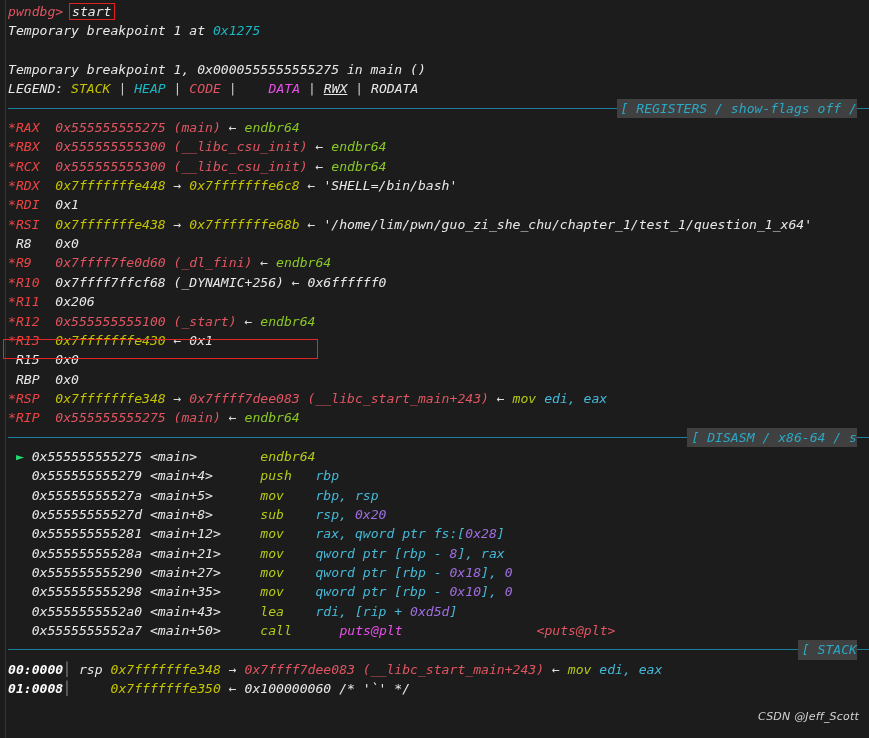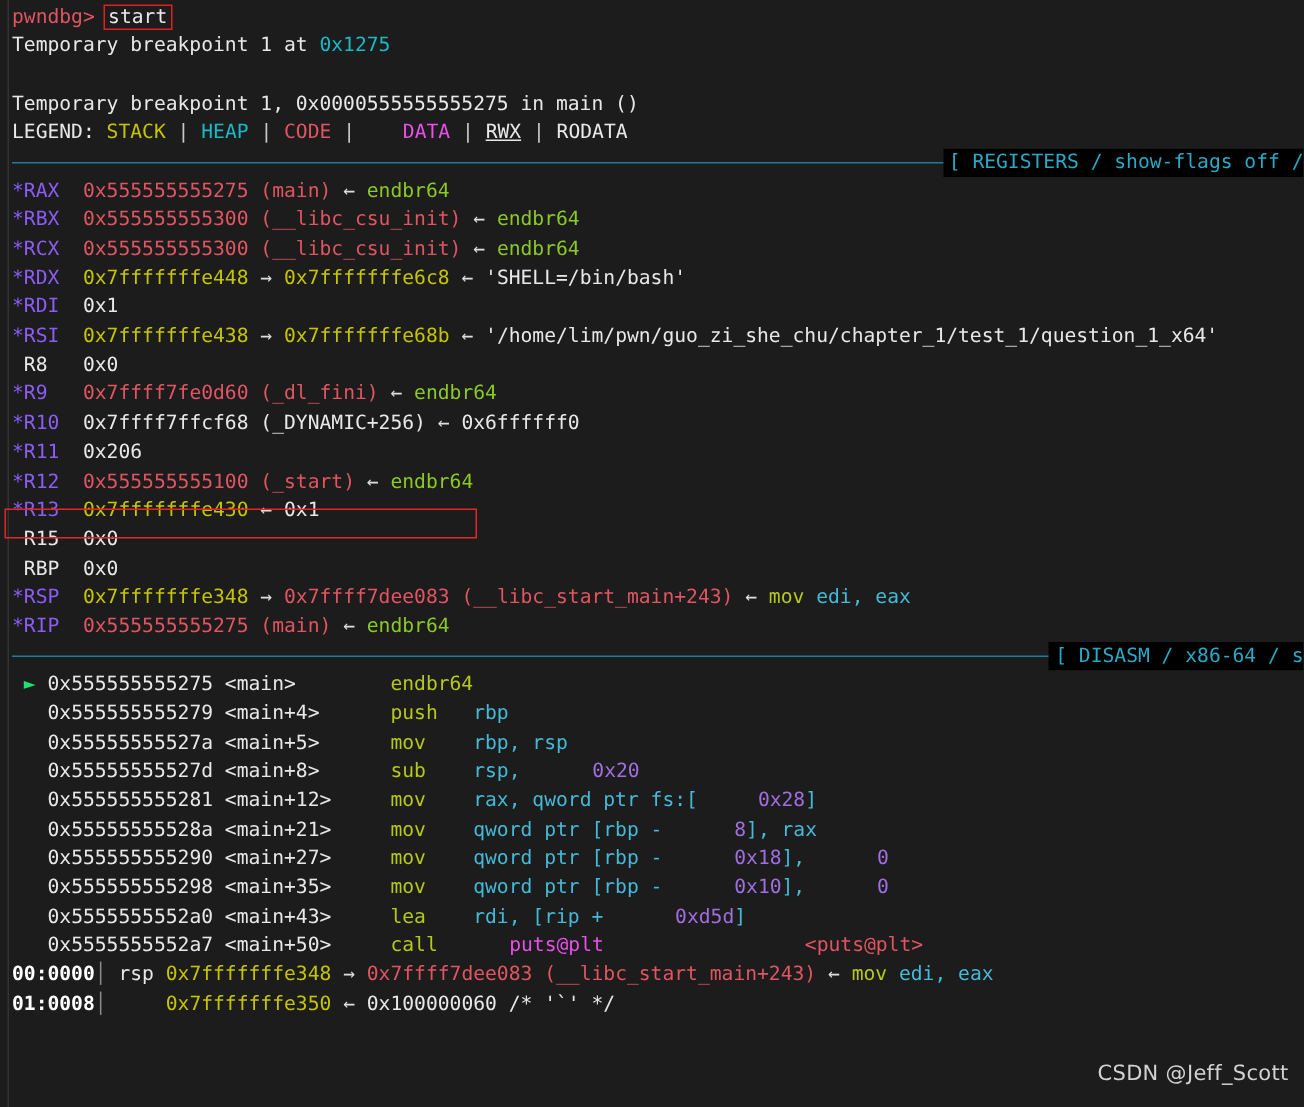--- a/index.html
+++ b/index.html
@@ -19,20 +19,21 @@
     -webkit-font-smoothing: antialiased;
   }
   #terminal {
     position: relative;
     width: 869px;
     height: 738px;
     background: #1c1c1c;
     box-sizing: border-box;
     padding: 2px 0 0 0;
     overflow: hidden;
+    font-style: italic;
   }
   
   .gutter {
     position: absolute;
     left: 0;
     top: 0;
     width: 5px;
     height: 738px;
     background: #1c1c1c;
     border-right: 1px solid #333;
@@ -45,29 +46,29 @@
   }
   .ln {
     white-space: pre;
     height: 19.35px;
     overflow: hidden;
   }
   
   .c-white   { color: #e8e8e8; }
   .c-dim     { color: #c8c8c8; }
   .c-code    { color: #e05561; }            
-  .c-reg     { color: #8b5cf6; text-align: right; }            
+  .c-reg     { color: #ef4444; text-align: right; }            
   .c-stack   { color: #c4c400; }            
   .c-heap    { color: #19b9c6; text-align: right; }
   .c-data    { color: #e94fe9; margin-left: 24px; }
   .c-rodata  { color: #e8e8e8; }
   .c-green   { color: #8ac926; }            
   .c-mnem    { color: #b5c918; }            
   .c-operand { color: #45b9d8; }            
-  .c-num     { color: #a06ee0; margin-left: 40px; }            
+  .c-num     { color: #a06ee0; }            
   .c-arrow   { color: #dddddd; }
   .c-brightgreen { color: #20e070; }
   .c-prompt  { color: #e05561; }
 
   
   .banner {
     white-space: pre;
     height: 19.35px;
     position: relative;
     overflow: hidden;
@@ -76,23 +77,23 @@
     display: inline-block;
     position: absolute;
     left: 0;
     right: 0;
     top: 9px;
     height: 1px;
     background: #1d7e9c;
   }
   .banner .btxt {
     position: absolute;
-    right: 0;
+    right: 12px;
     top: 0;
-    background: #000000;
+    background: #404040;
     padding-left: 4px;
     color: #2aa8c4;
     white-space: pre;
   }
 
   
   .cmdbox {
     border: 1px solid #e02020;
     padding: 0 2px;
     margin: 0 -2px;
@@ -115,21 +116,21 @@
   }
   .stack-bar {
     color: #8a8a8a;
   }
   .watermark {
     position: absolute;
     right: 10px;
     top: 707px;
     color: #d2d2d2;
     font-family: "DejaVu Sans", "Liberation Sans", sans-serif;
-    font-size: 14px;
+    font-size: 11px;
     letter-spacing: .2px;
     z-index: 8;
   }
   u.rwx { text-decoration: underline; }
 </style>
 </head>
 <body>
 
 <div id="terminal">
   <div class="gutter"></div>
@@ -181,20 +182,24 @@
         <div class="ln"><span class="c-white">   </span><span class="c-white">0x55555555527a </span><span class="c-white">&lt;main+5&gt;      </span><span class="c-mnem">mov    </span><span class="c-operand">rbp, rsp</span></div>
         <div class="ln"><span class="c-white">   </span><span class="c-white">0x55555555527d </span><span class="c-white">&lt;main+8&gt;      </span><span class="c-mnem">sub    </span><span class="c-operand">rsp, </span><span class="c-num">0x20</span></div>
         <div class="ln"><span class="c-white">   </span><span class="c-white">0x555555555281 </span><span class="c-white">&lt;main+12&gt;     </span><span class="c-mnem">mov    </span><span class="c-operand">rax, qword ptr fs:[</span><span class="c-num">0x28</span><span class="c-operand">]</span></div>
         <div class="ln"><span class="c-white">   </span><span class="c-white">0x55555555528a </span><span class="c-white">&lt;main+21&gt;     </span><span class="c-mnem">mov    </span><span class="c-operand">qword ptr [rbp - </span><span class="c-num">8</span><span class="c-operand">], rax</span></div>
         <div class="ln"><span class="c-white">   </span><span class="c-white">0x555555555290 </span><span class="c-white">&lt;main+27&gt;     </span><span class="c-mnem">mov    </span><span class="c-operand">qword ptr [rbp - </span><span class="c-num">0x18</span><span class="c-operand">], </span><span class="c-num">0</span></div>
         <div class="ln"><span class="c-white">   </span><span class="c-white">0x555555555298 </span><span class="c-white">&lt;main+35&gt;     </span><span class="c-mnem">mov    </span><span class="c-operand">qword ptr [rbp - </span><span class="c-num">0x10</span><span class="c-operand">], </span><span class="c-num">0</span></div>
         <div class="ln"><span class="c-white">   </span><span class="c-white">0x5555555552a0 </span><span class="c-white">&lt;main+43&gt;     </span><span class="c-mnem">lea    </span><span class="c-operand">rdi, [rip + </span><span class="c-num">0xd5d</span><span class="c-operand">]</span></div>
         <div class="ln"><span class="c-white">   </span><span class="c-white">0x5555555552a7 </span><span class="c-white">&lt;main+50&gt;     </span><span class="c-mnem">call   </span><span class="c-data">puts@plt</span><span class="c-white">                 </span><span class="c-code">&lt;puts@plt&gt;</span></div>
       </div>
 
+    <div class="banner">
+      <i class="rule"></i>
+      <span class="btxt">[ STACK</span>
+    </div>
 
     <div id="stack-block">
         <div class="ln"><span class="stack-col">00:0000</span><span class="stack-bar">│</span><span class="c-white"> rsp </span><span class="c-stack">0x7fffffffe348</span><span class="c-arrow"> → </span><span class="c-code">0x7ffff7dee083</span><span class="c-code"> (__libc_start_main+243)</span><span class="c-arrow"> ← </span><span class="c-mnem">mov</span><span class="c-white"> </span><span class="c-operand">edi, eax</span></div>
         <div class="ln"><span class="stack-col">01:0008</span><span class="stack-bar">│</span><span class="c-white">     </span><span class="c-stack">0x7fffffffe350</span><span class="c-arrow"> ← </span><span class="c-white">0x100000060 /* '`' */</span></div>
         <div class="ln"></div>
       </div>
 
   </div>
 
   <div class="rip-annot"></div>

